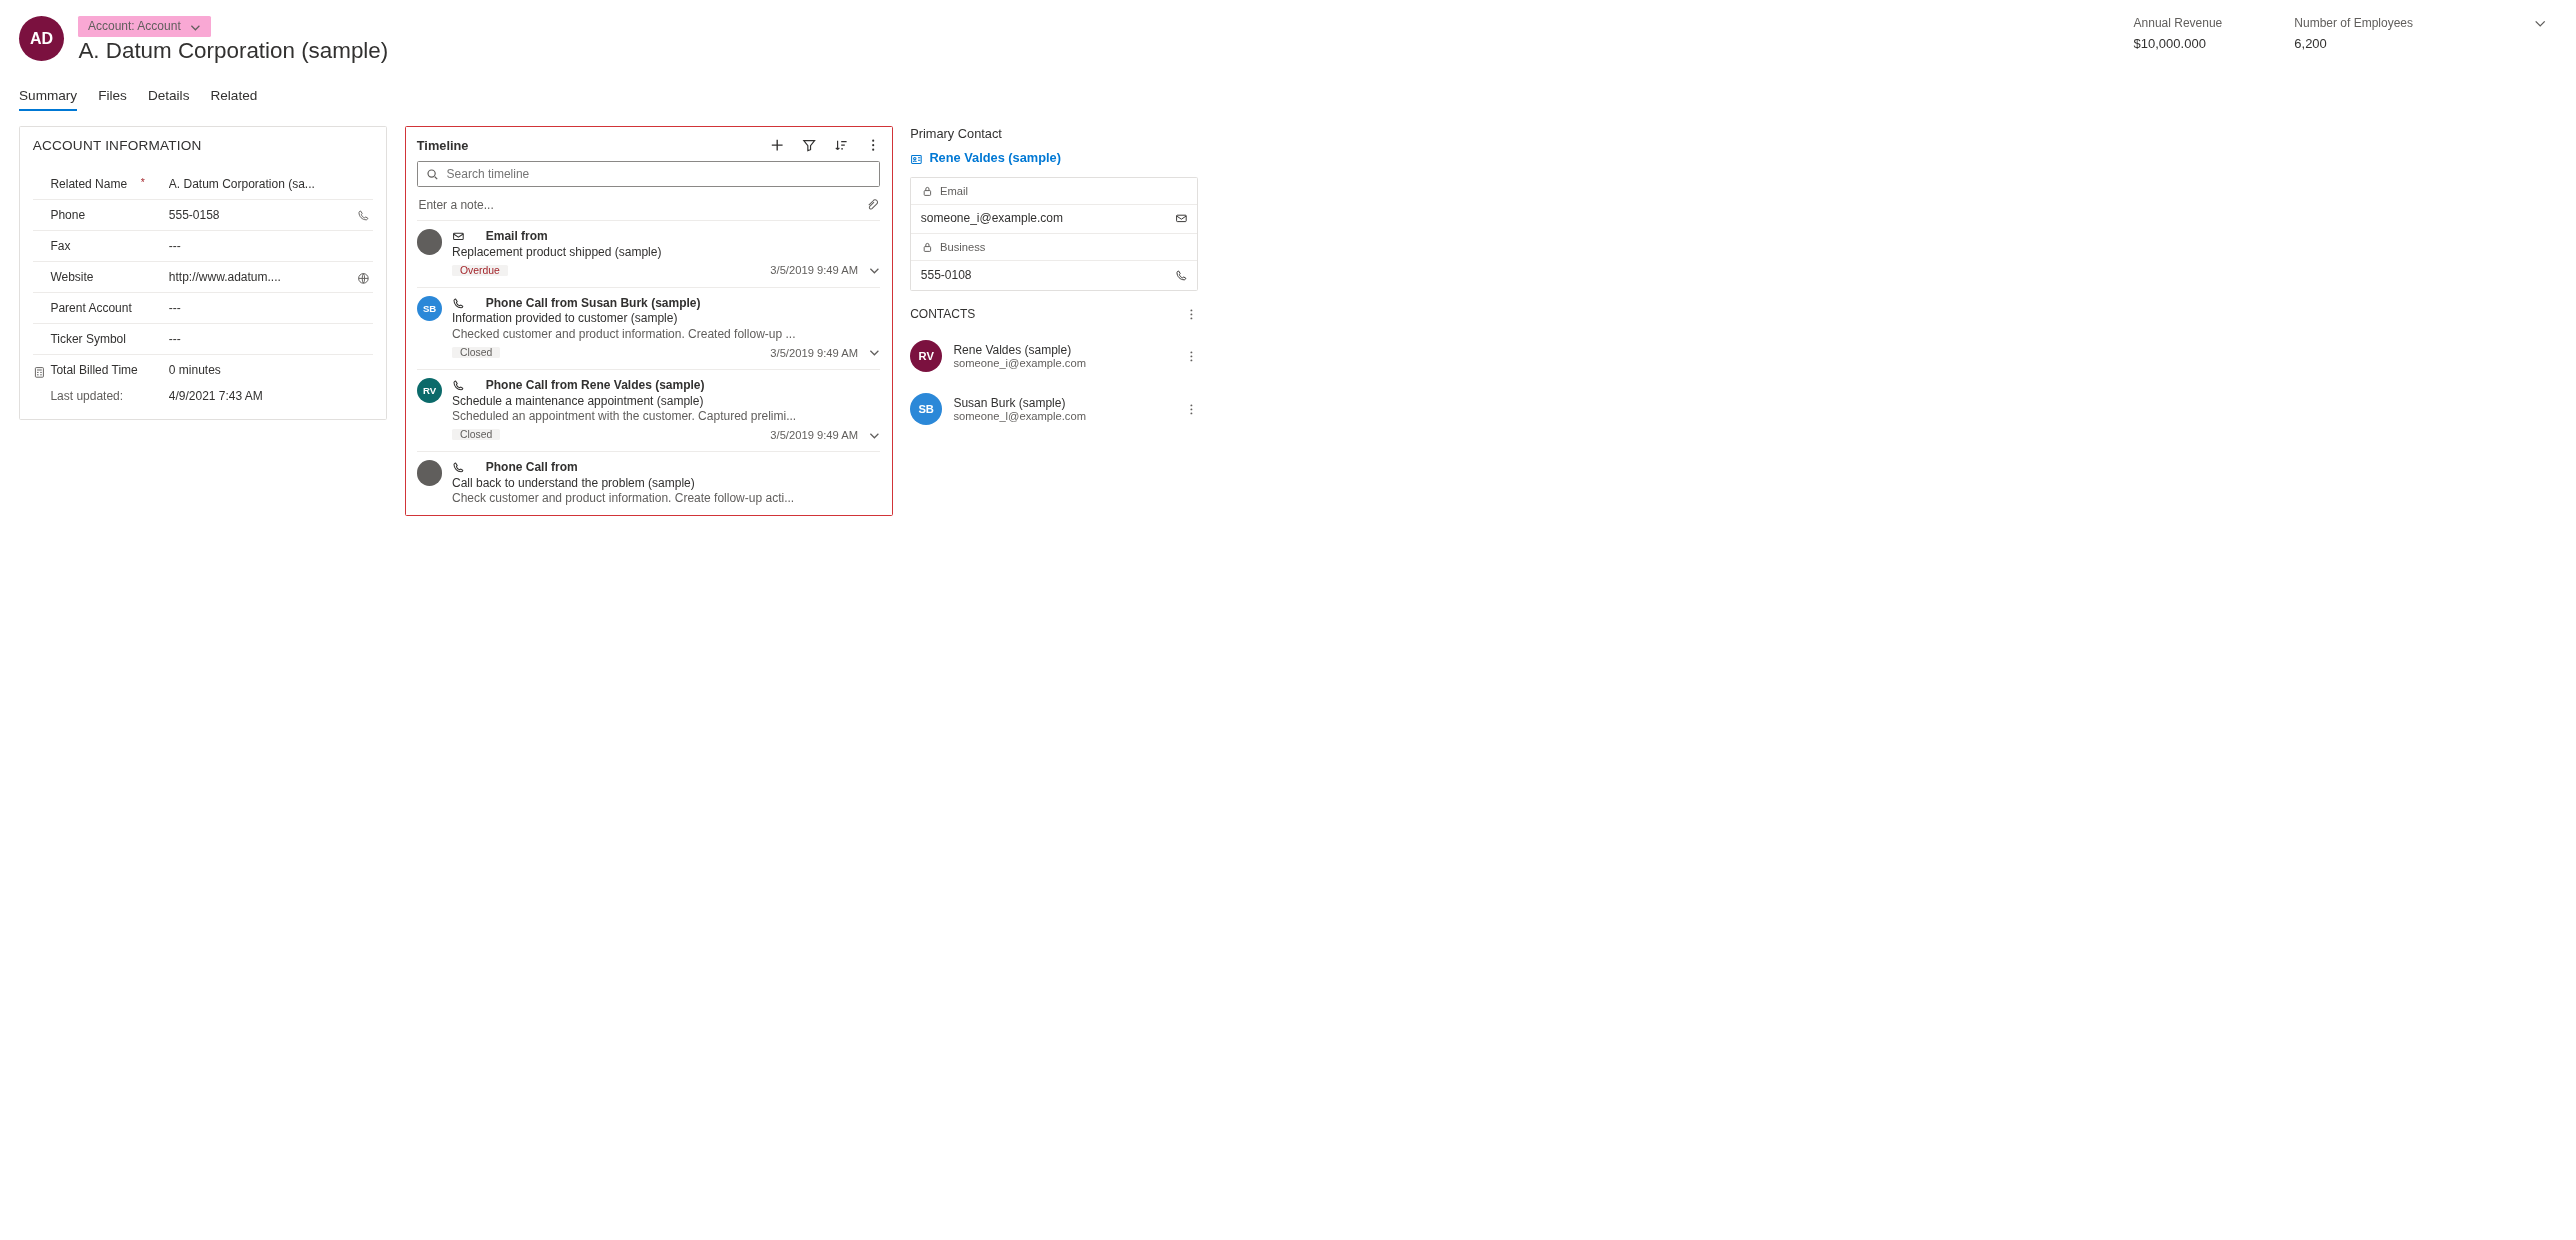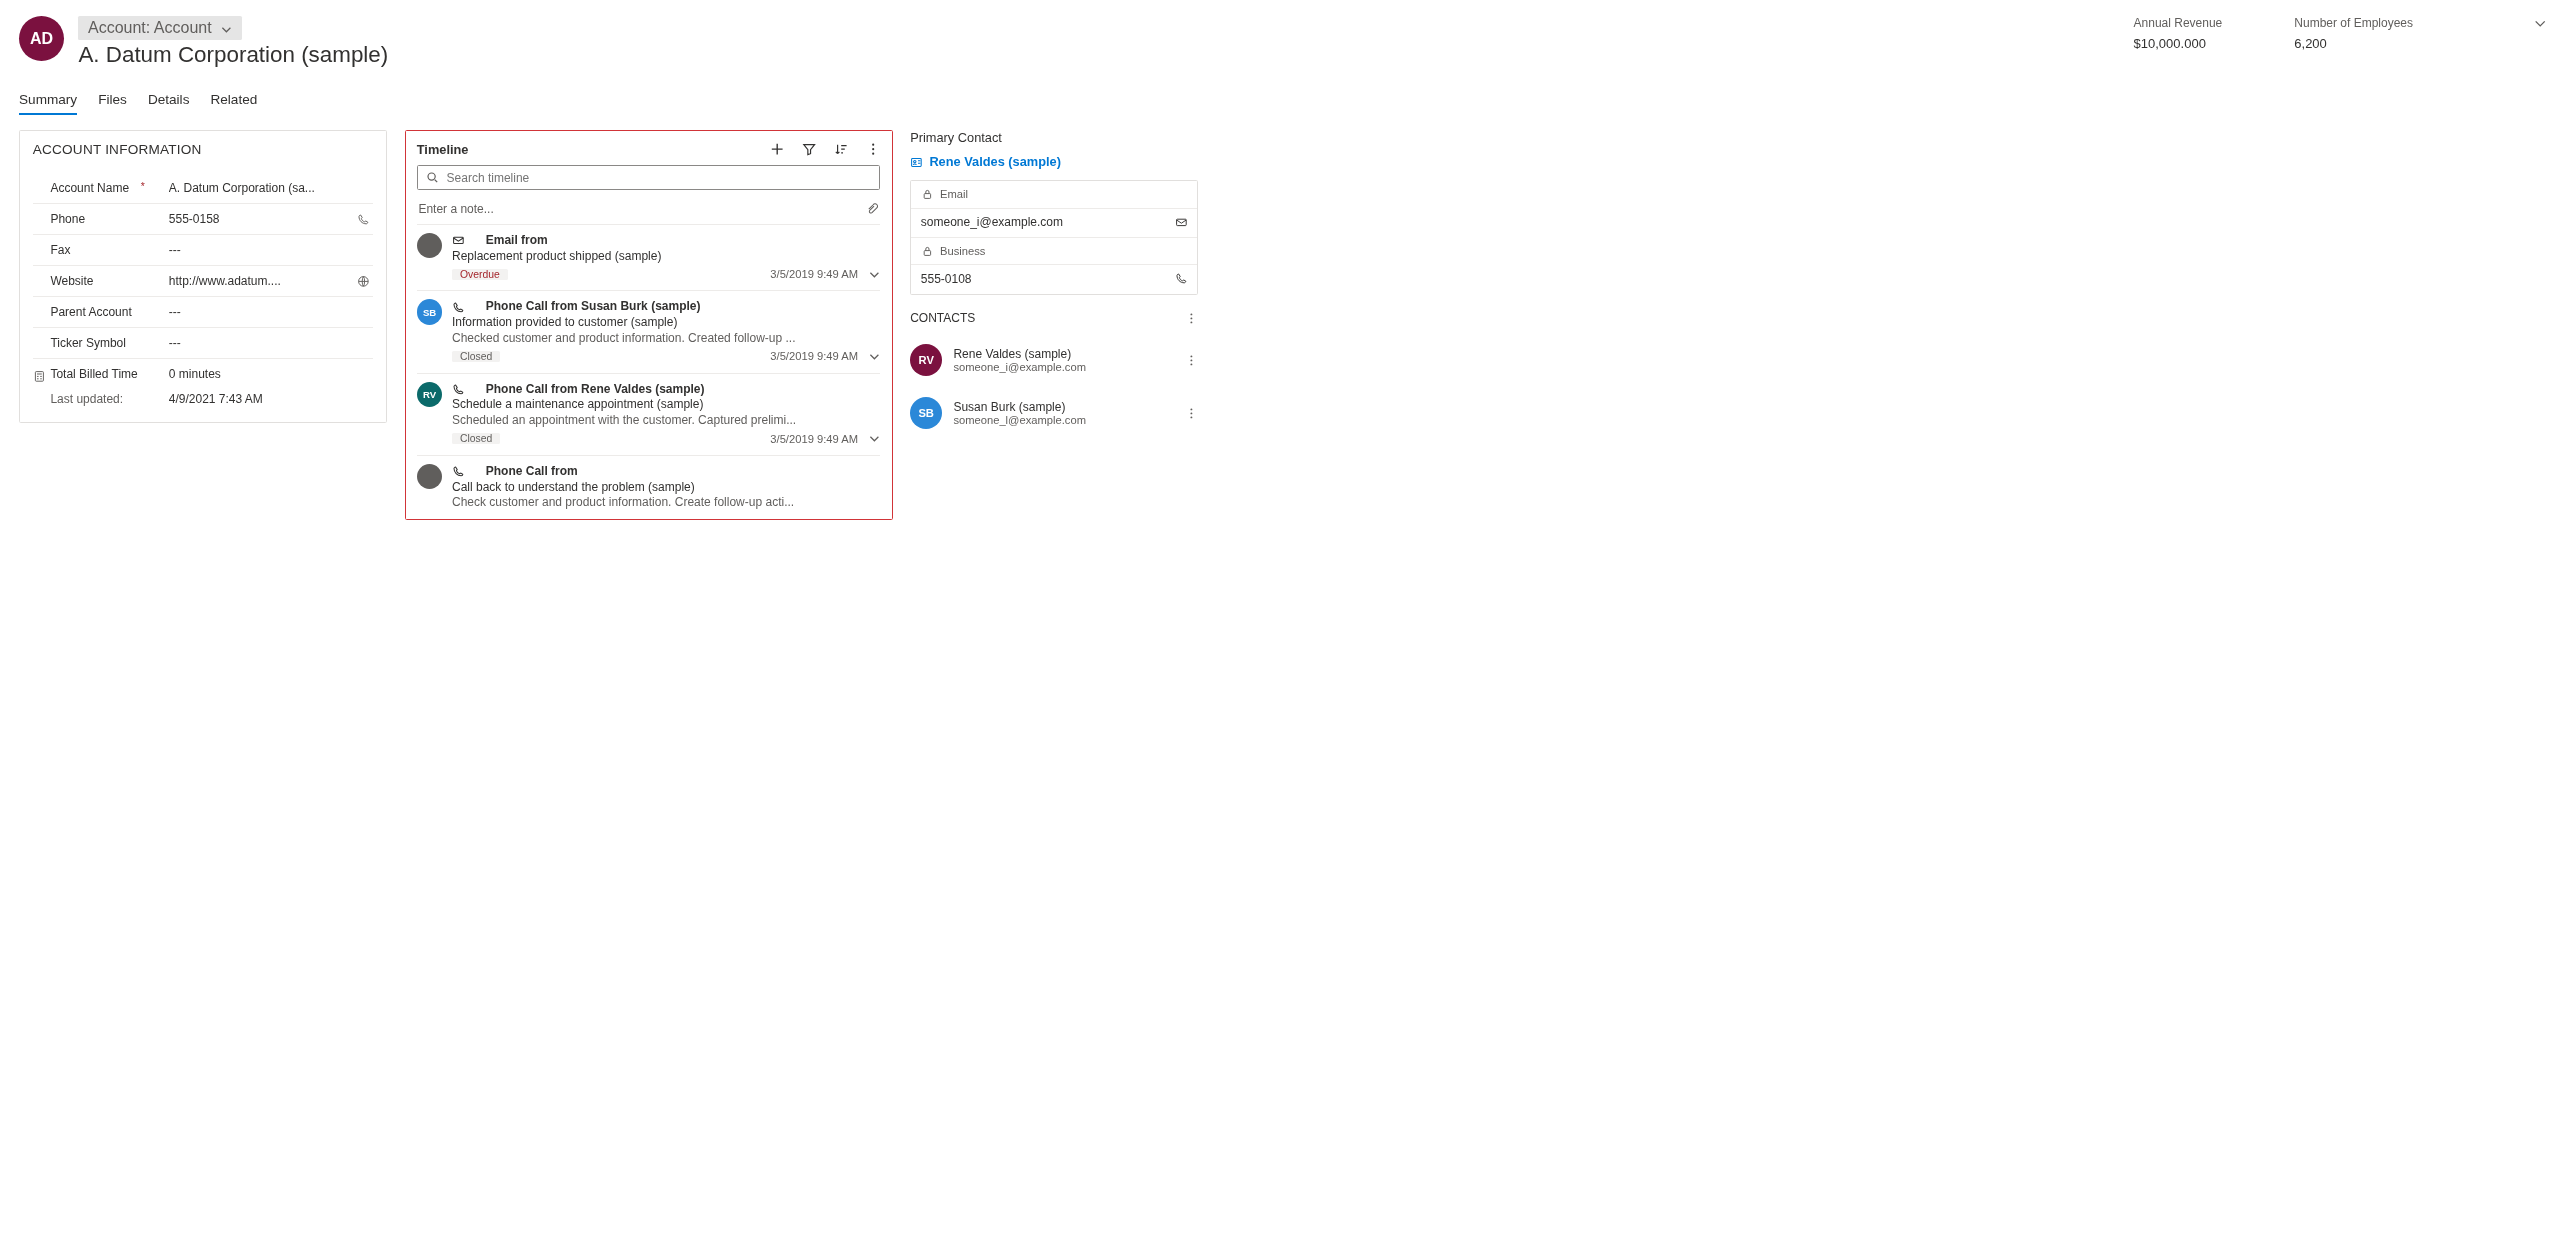--- a/index.html
+++ b/index.html
@@ -13,22 +13,22 @@
   .header { display: flex; align-items: flex-start; margin-bottom: 19px; }
   .avatar-large {
     width: 45px; height: 45px; border-radius: 50%;
     background: #7b113f; color:#ffffff; font-weight:600;
     display:flex; align-items:center; justify-content:center;
     font-size: 16px; margin-right: 14.4px; flex-shrink:0;
   }
   .header-left { flex: 0 0 auto; display:flex; align-items:flex-start; }
   .entity-badge {
     display:inline-flex; align-items:center; gap:8px;
-    background:#e5e5e5; color:#605e5c; padding:3.2px 9.6px; border-radius:1.6px;
-    font-size:16px; cursor:pointer; margin-bottom:1.6px;
+    background:#f9a8d4; color:#605e5c; padding:3.2px 9.6px; border-radius:1.6px;
+    font-size:12px; cursor:pointer; margin-bottom:1.6px;
   }
   .entity-name { font-size: 22.4px; font-weight: 500; color:#323130; }
   .header-right { margin-left:auto; display:flex; gap:72px; align-items:flex-start; padding-right:9.6px; }
   .stat-label { font-size:12px; color:#605e5c; margin-bottom:6.4px; }
   .stat-value { font-size:13px; color:#323130; }
   .expand-caret { margin-left:48px; color:#605e5c; cursor:pointer; }
 
   .tabs { display:flex; gap:21px; border-bottom: none; margin-bottom:14.4px; }
   .tab { font-size:13.6px; color:#323130; padding:4.8px 0 6.4px; cursor:pointer; border-bottom:2.4px solid transparent; }
   .tab.active { color:#323130; border-bottom-color:#0078d4; font-weight:500; }
@@ -142,21 +142,21 @@
   <div class="tab">Related</div>
 </div>
 
 <div class="columns">
 
   <div class="col-left">
     <div class="panel">
       <div class="panel-title-upper">ACCOUNT INFORMATION</div>
 
       <div class="field-row">
-        <div class="field-label field-required">Account Name</div>
+        <div class="field-label field-required">Related Name</div>
         <div class="field-value">
             <span class="field-value-text">A. Datum Corporation (sa...</span>
           </div>
       </div>
 
       <div class="field-row">
         <div class="field-label">Phone</div>
         <div class="field-value">
           <span class="field-value-text">555-0158</span>
           <span class="field-action-icon"><svg viewBox="0 0 16 16" fill="none" stroke="currentColor" stroke-width="1.2">

